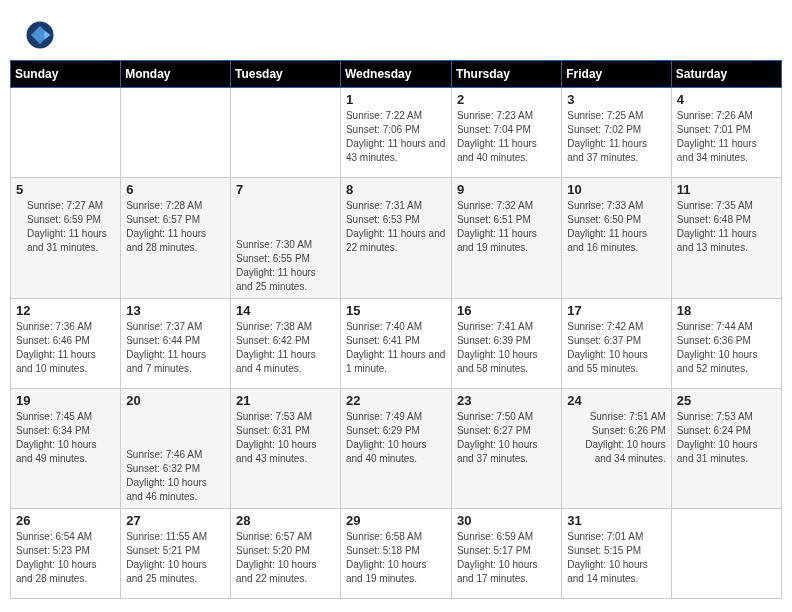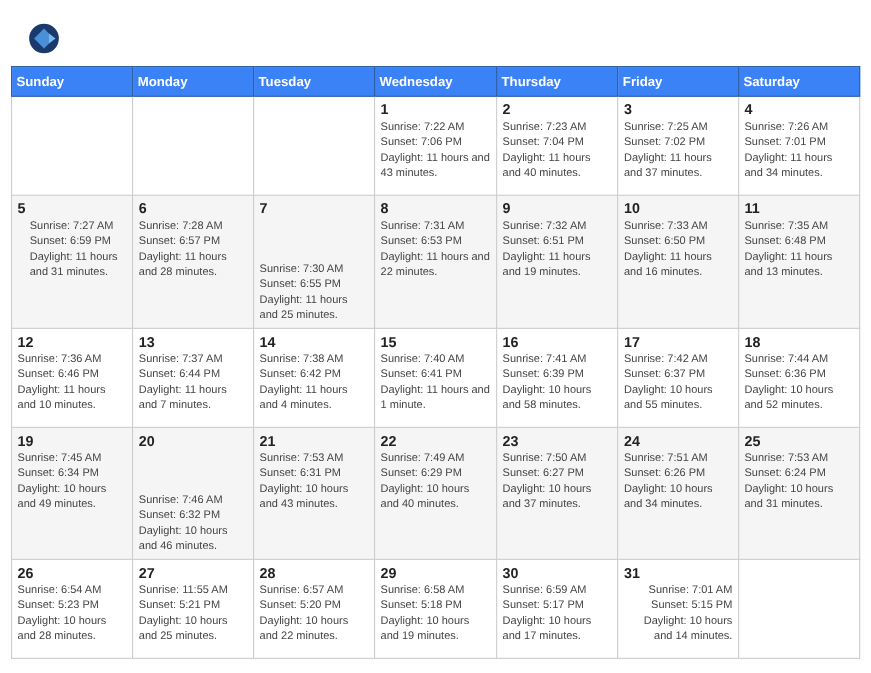--- a/index.html
+++ b/index.html
@@ -42,21 +42,21 @@
       font-size: 14px;
       color: #444;
     }
     .calendar {
       width: 100%;
       border-collapse: collapse;
       margin-top: 5px;
       font-size: 11px;
     }
     .calendar thead tr th {
-      background: #3b82f6;
+      background: #000000;
       color: #fff;
       padding: 6px 4px;
       text-align: left;
       font-size: 12px;
       border: 1px solid #2e5fa3;
     }
     .calendar tbody tr td {
       border: 1px solid #ccc;
       vertical-align: top;
       padding: 4px 5px;
@@ -261,21 +261,21 @@
 Daylight: 10 hours and 40 minutes.</div>
         </td>
         <td>
           <span class="day-number">23</span>
           <div class="day-info" style="white-space: pre-line;">Sunrise: 7:50 AM
 Sunset: 6:27 PM
 Daylight: 10 hours and 37 minutes.</div>
         </td>
         <td>
           <span class="day-number">24</span>
-          <div class="day-info" style="white-space: pre-line;">Sunrise: 7:51 AM
+          <div class="day-info" style="white-space: pre-line; text-align: right;">Sunrise: 7:51 AM
 Sunset: 6:26 PM
 Daylight: 10 hours and 34 minutes.</div>
         </td>
         <td>
           <span class="day-number">25</span>
           <div class="day-info" style="white-space: pre-line;">Sunrise: 7:53 AM
 Sunset: 6:24 PM
 Daylight: 10 hours and 31 minutes.</div>
         </td>
       </tr>
@@ -305,20 +305,20 @@
 Daylight: 10 hours and 19 minutes.</div>
         </td>
         <td>
           <span class="day-number">30</span>
           <div class="day-info" style="white-space: pre-line;">Sunrise: 6:59 AM
 Sunset: 5:17 PM
 Daylight: 10 hours and 17 minutes.</div>
         </td>
         <td>
           <span class="day-number">31</span>
-          <div class="day-info" style="white-space: pre-line; text-align: right;">Sunrise: 7:01 AM
+          <div class="day-info" style="white-space: pre-line;">Sunrise: 7:01 AM
 Sunset: 5:15 PM
 Daylight: 10 hours and 14 minutes.</div>
         </td>
         <td class="empty-cell"></td>
       </tr>
     </tbody>
 </table>
 
 </body></html>

